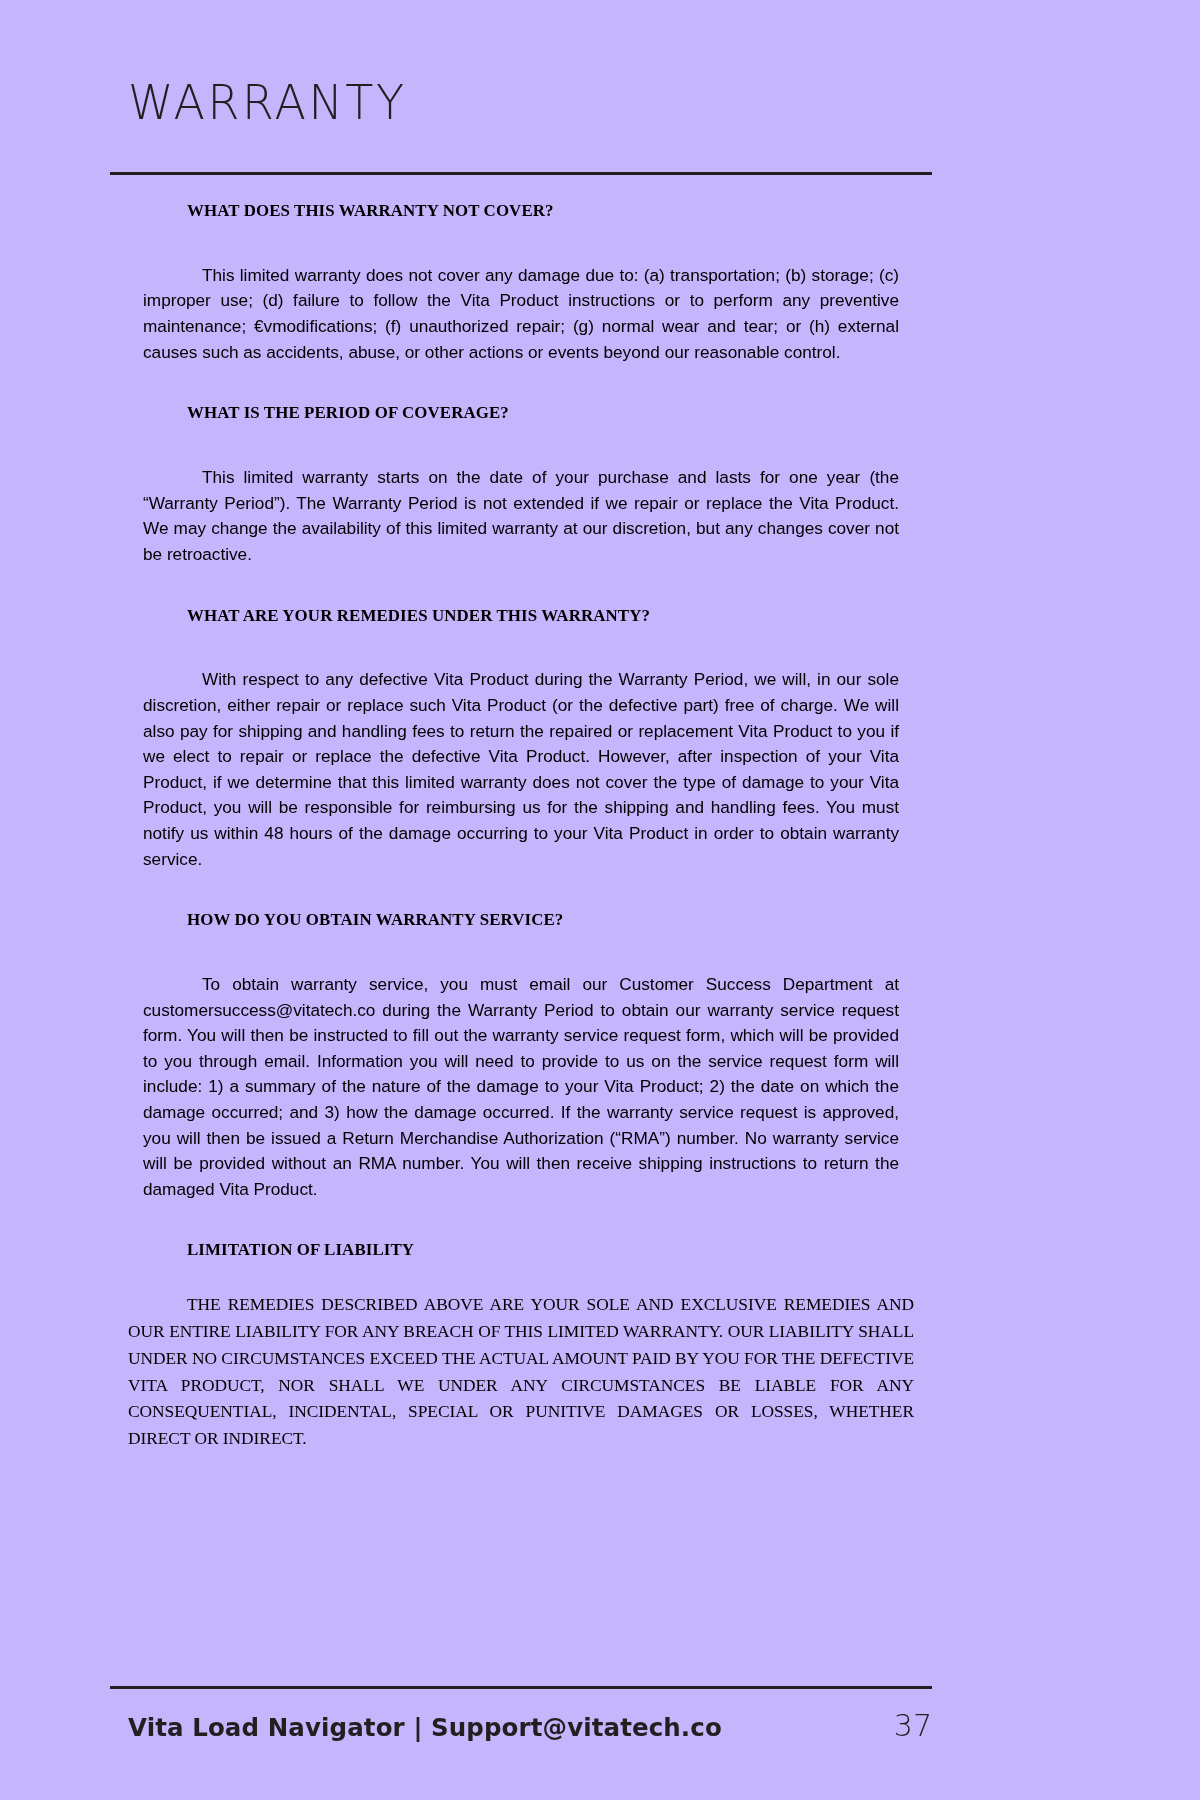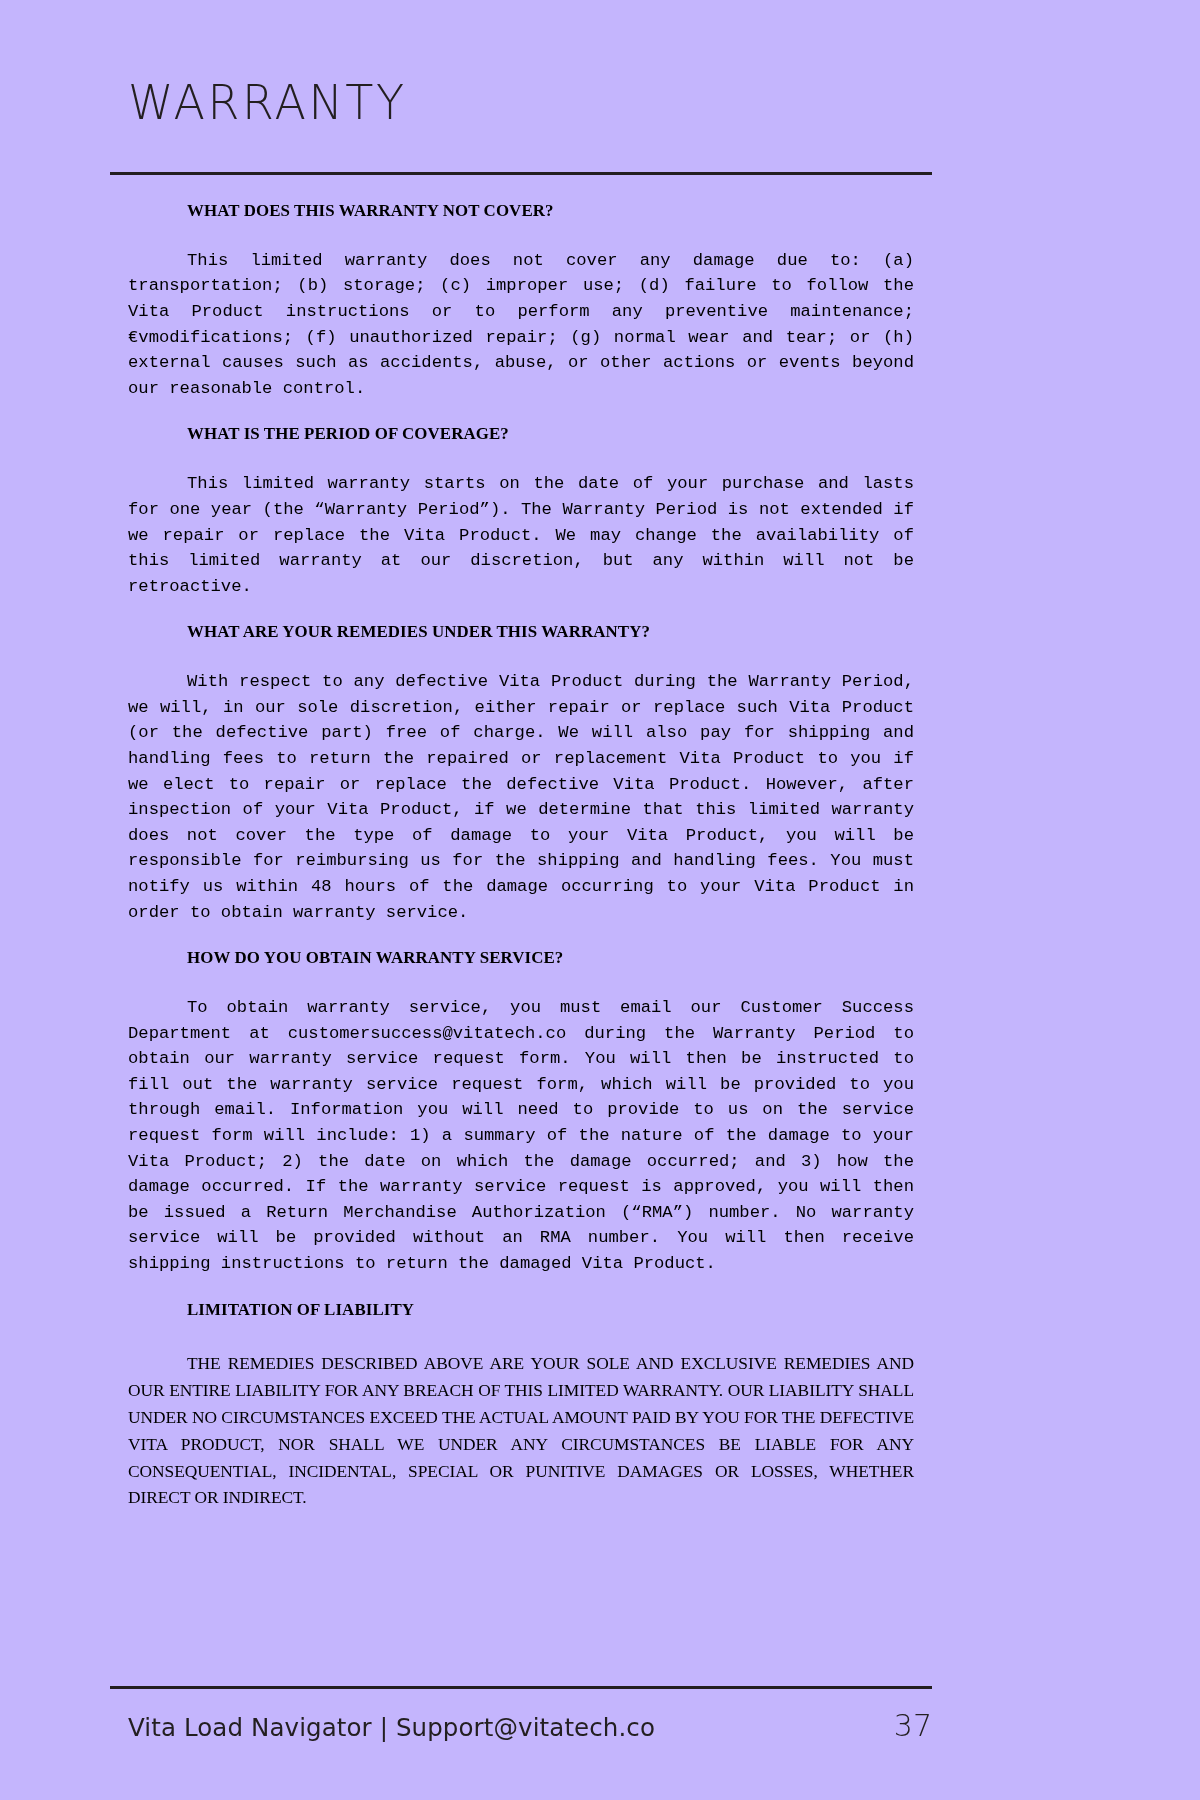--- a/index.html
+++ b/index.html
@@ -68,24 +68,24 @@
     font-size: 17.5px;
     letter-spacing: 0.1px;
     margin: 0 0 0 59px;
     padding: 0;
     line-height: 1.25;
     transform: scaleX(0.965);
     transform-origin: left center;
   }
 
   p.body-para {
-    font-family: Liberation Mono, monospace;
+    font-family: Liberation Sans, sans-serif;
     font-size: 17.2px;
     line-height: 25.6px;
-    margin: 0;
+    margin: 15px;
     padding: 0;
     text-align: justify;
     text-indent: 59px;
     hyphens: none;
   }
 
   p.bold-block {
     font-family: "Liberation Serif", serif;
     font-weight: normal;
     font-size: 17.4px;
@@ -114,21 +114,21 @@
     position: absolute;
     left: 128px;
     top: 1708px;
     width: 804px;
     display: flex;
     align-items: baseline;
     justify-content: space-between;
   }
   .footer-left {
     font-family: "DejaVu Sans", sans-serif;
-    font-weight: 400;
+    font-weight: 700;
     font-size: 24.5px;
     letter-spacing: 0.1px;
     color: #231f20;
     white-space: nowrap;
   }
   .footer-right {
     font-family: "DejaVu Sans", sans-serif;
     font-weight: 300;
     font-size: 30px;
     color: #231f20;
@@ -148,21 +148,21 @@
   <div class="content">
 
     <h2 class="section-heading">WHAT DOES THIS WARRANTY NOT COVER?</h2>
     <div class="gap-heading"></div>
     <p class="body-para">This limited warranty does not cover any damage due to: (a) transportation; (b) storage; (c) improper use; (d) failure to follow the Vita Product instructions or to perform any preventive maintenance; €vmodifications; (f) unauthorized repair; (g) normal wear and tear; or (h) external causes such as accidents, abuse, or other actions or events beyond our reasonable control.</p>
 
     <div class="gap-para"></div>
 
     <h2 class="section-heading">WHAT IS THE PERIOD OF COVERAGE?</h2>
     <div class="gap-heading"></div>
-    <p class="body-para">This limited warranty starts on the date of your purchase and lasts for one year (the “Warranty Period”). The Warranty Period is not extended if we repair or replace the Vita Product. We may change the availability of this limited warranty at our discretion, but any within will not be retroactive.</p>
+    <p class="body-para">This limited warranty starts on the date of your purchase and lasts for one year (the “Warranty Period”). The Warranty Period is not extended if we repair or replace the Vita Product. We may change the availability of this limited warranty at our discretion, but any changes cover not be retroactive.</p>
 
     <div class="gap-para"></div>
 
     <h2 class="section-heading">WHAT ARE YOUR REMEDIES UNDER THIS WARRANTY?</h2>
     <div class="gap-heading"></div>
     <p class="body-para">With respect to any defective Vita Product during the Warranty Period, we will, in our sole discretion, either repair or replace such Vita Product (or the defective part) free of charge. We will also pay for shipping and handling fees to return the repaired or replacement Vita Product to you if we elect to repair or replace the defective Vita Product. However, after inspection of your Vita Product, if we determine that this limited warranty does not cover the type of damage to your Vita Product, you will be responsible for reimbursing us for the shipping and handling fees. You must notify us within 48 hours of the damage occurring to your Vita Product in order to obtain warranty service.</p>
 
     <div class="gap-para"></div>
 
     <h2 class="section-heading">HOW DO YOU OBTAIN WARRANTY SERVICE?</h2>

